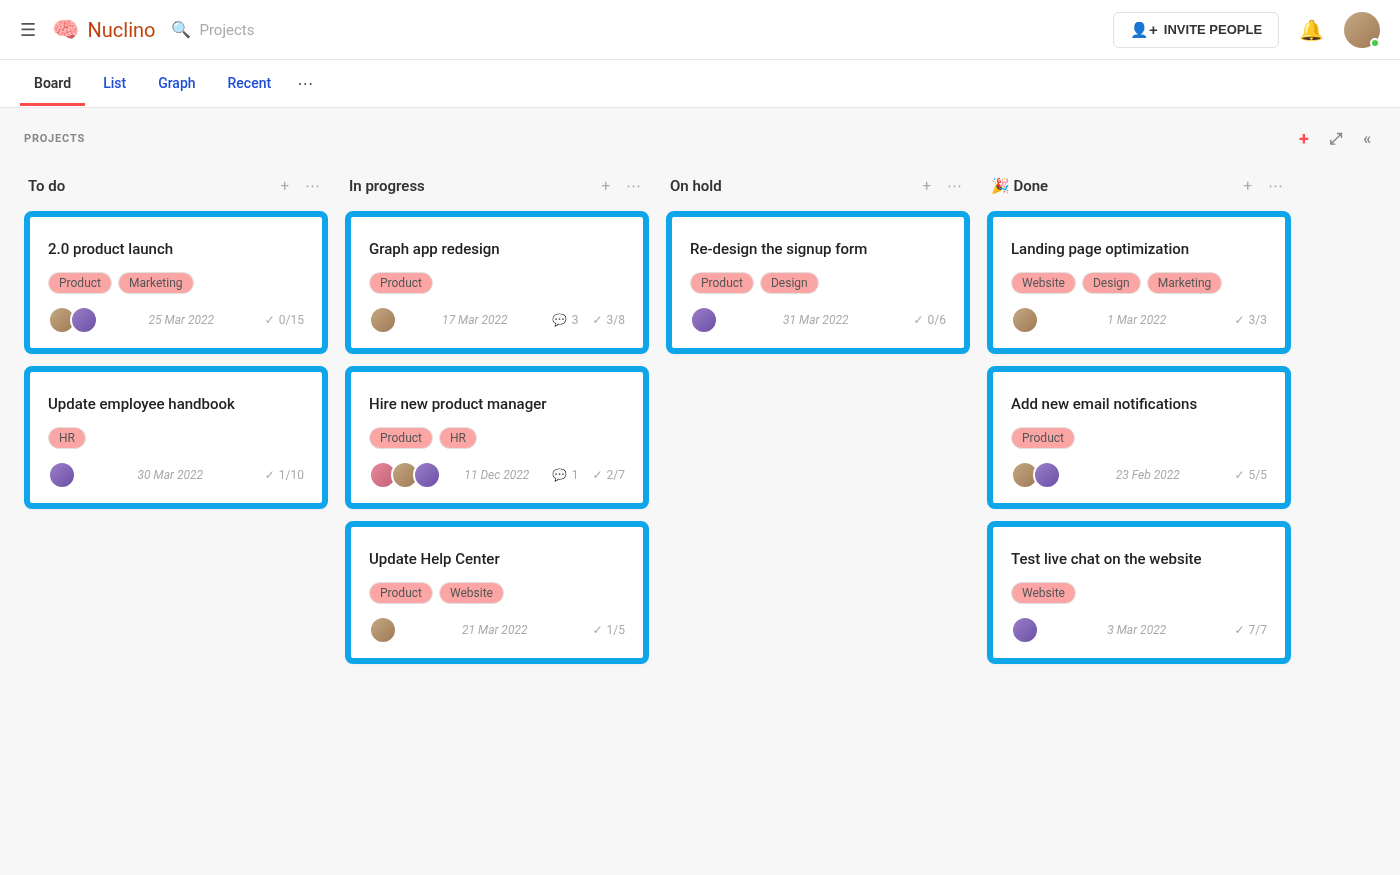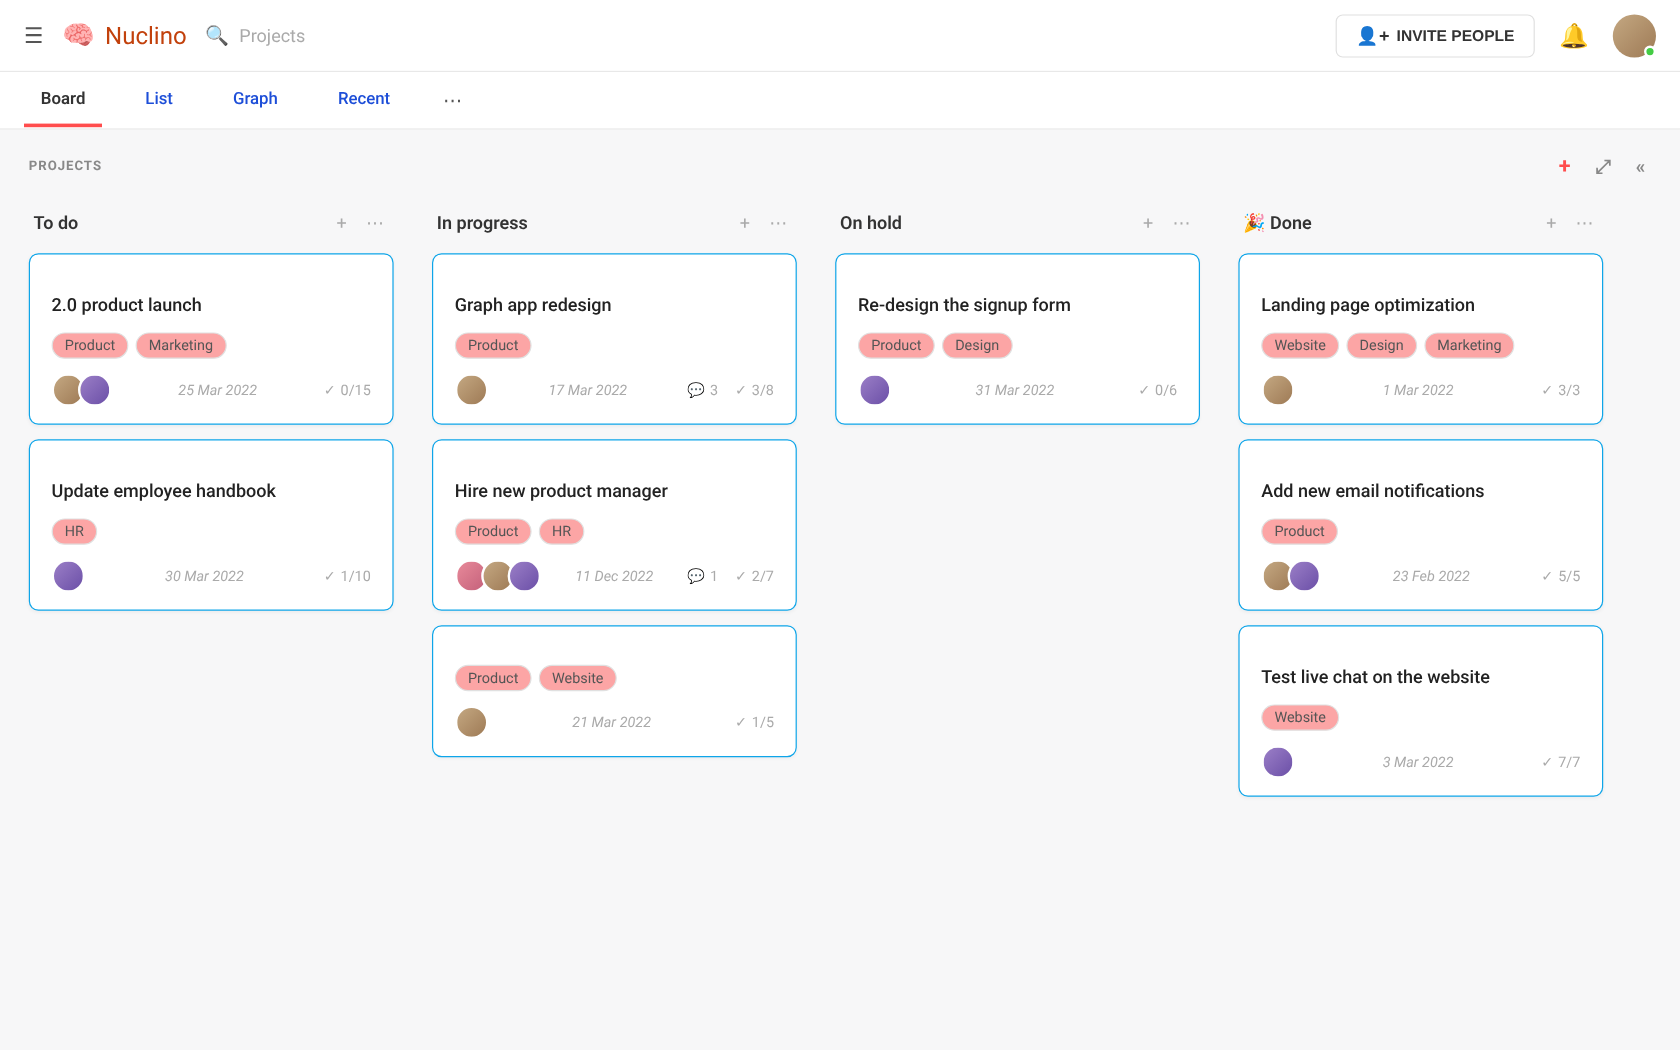--- a/index.html
+++ b/index.html
@@ -29,50 +29,50 @@
       width: 36px; height: 36px; border-radius: 50%;
       background: linear-gradient(135deg, #c4a882 0%, #a0856a 100%);
       display: flex; align-items: center; justify-content: center;
     }
     .avatar-online { width: 10px; height: 10px; background: #44cc44; border-radius: 50%;
       position: absolute; bottom: 0; right: 0; border: 2px solid #fff; }
 
     
     .tabs {
       display: flex; align-items: center; padding: 0 20px; height: 48px;
-      background: #fff; border-bottom: 1px solid #e8e8e8; gap: 22px;
+      background: #fff; border-bottom: 1px solid #e8e8e8; gap: 4px;
     }
     .tab {
       padding: 12px 14px; font-size: 14px; font-weight: 500; cursor: pointer;
       color: #1d4ed8; border-bottom: 3px solid transparent; position: relative; top: 1px;
     }
     .tab.active { color: #333; border-bottom: 3px solid #ff4d4d; font-weight: 600; }
     .tab-more { padding: 12px 8px; color: #555; cursor: pointer; font-size: 16px; }
 
     
     .board-header {
       display: flex; align-items: center; padding: 16px 24px 12px;
       font-size: 11px; font-weight: 700; color: #888; letter-spacing: 0.8px;
     }
     .board-header-left { flex: 1; }
     .board-header-actions { display: flex; align-items: center; gap: 12px; }
     .board-icon-btn { cursor: pointer; color: #888; font-size: 16px; padding: 4px; }
     .board-icon-btn.red { color: #ff4d4d; font-size: 18px; }
 
     
-    .columns-container { display: flex; gap: 16px; padding: 0 16px 24px; overflow-x: auto; }
+    .columns-container { display: flex; gap: 1px; padding: 0 16px 24px; overflow-x: auto; }
     .column { width: 320px; min-width: 320px; padding: 0 8px; }
     .column-header { display: flex; align-items: center; padding: 8px 4px 12px; gap: 8px; }
     .column-title { font-size: 15px; font-weight: 600; color: #333; flex: 1; }
     .col-icon-btn { cursor: pointer; color: #aaa; font-size: 15px; padding: 4px; border-radius: 4px; }
 
     
     .card {
-      background: #fff; border-radius: 8px; padding: 32px 18px 14px;
-      margin-bottom: 12px; border: 1px solid #0ea5e9;
+      background: #fff; border-radius: 8px; padding: 22px 18px 14px;
+      margin-bottom: 12px; border: 6px solid #0ea5e9;
       box-shadow: 0 1px 3px rgba(0,0,0,0.04); cursor: pointer;
     }
     .card-title { font-size: 15px; font-weight: 500; color: #222; margin-bottom: 12px; line-height: 1.4; }
     .card-tags { display: flex; gap: 6px; flex-wrap: wrap; margin-bottom: 12px; }
     .tag {
       padding: 3px 10px; border-radius: 20px; font-size: 12px;
       background: #fca5a5; color: #555; border: 1px solid #e0e0e0;
     }
     .card-footer { display: flex; align-items: center; justify-content: space-between; margin-top: 4px; }
     .card-avatars { display: flex; align-items: center; }
@@ -233,20 +233,21 @@
         <span>1</span>
       </span>
             <span class="card-meta-item">
         <span class="meta-icon">✓</span>
         <span>2/7</span>
       </span>
           </div>
       </div>
     </div>
       <div class="card">
+      <div class="card-title">Update Help Center</div>
       <div class="card-tags">
           <span class="tag">Product</span>
           <span class="tag">Website</span>
         </div>
       <div class="card-footer">
         <div class="card-avatars">
             <div class="card-avatar av1"></div>
           </div>
         <div class="card-date">21 Mar 2022</div>
         <div class="card-meta">

